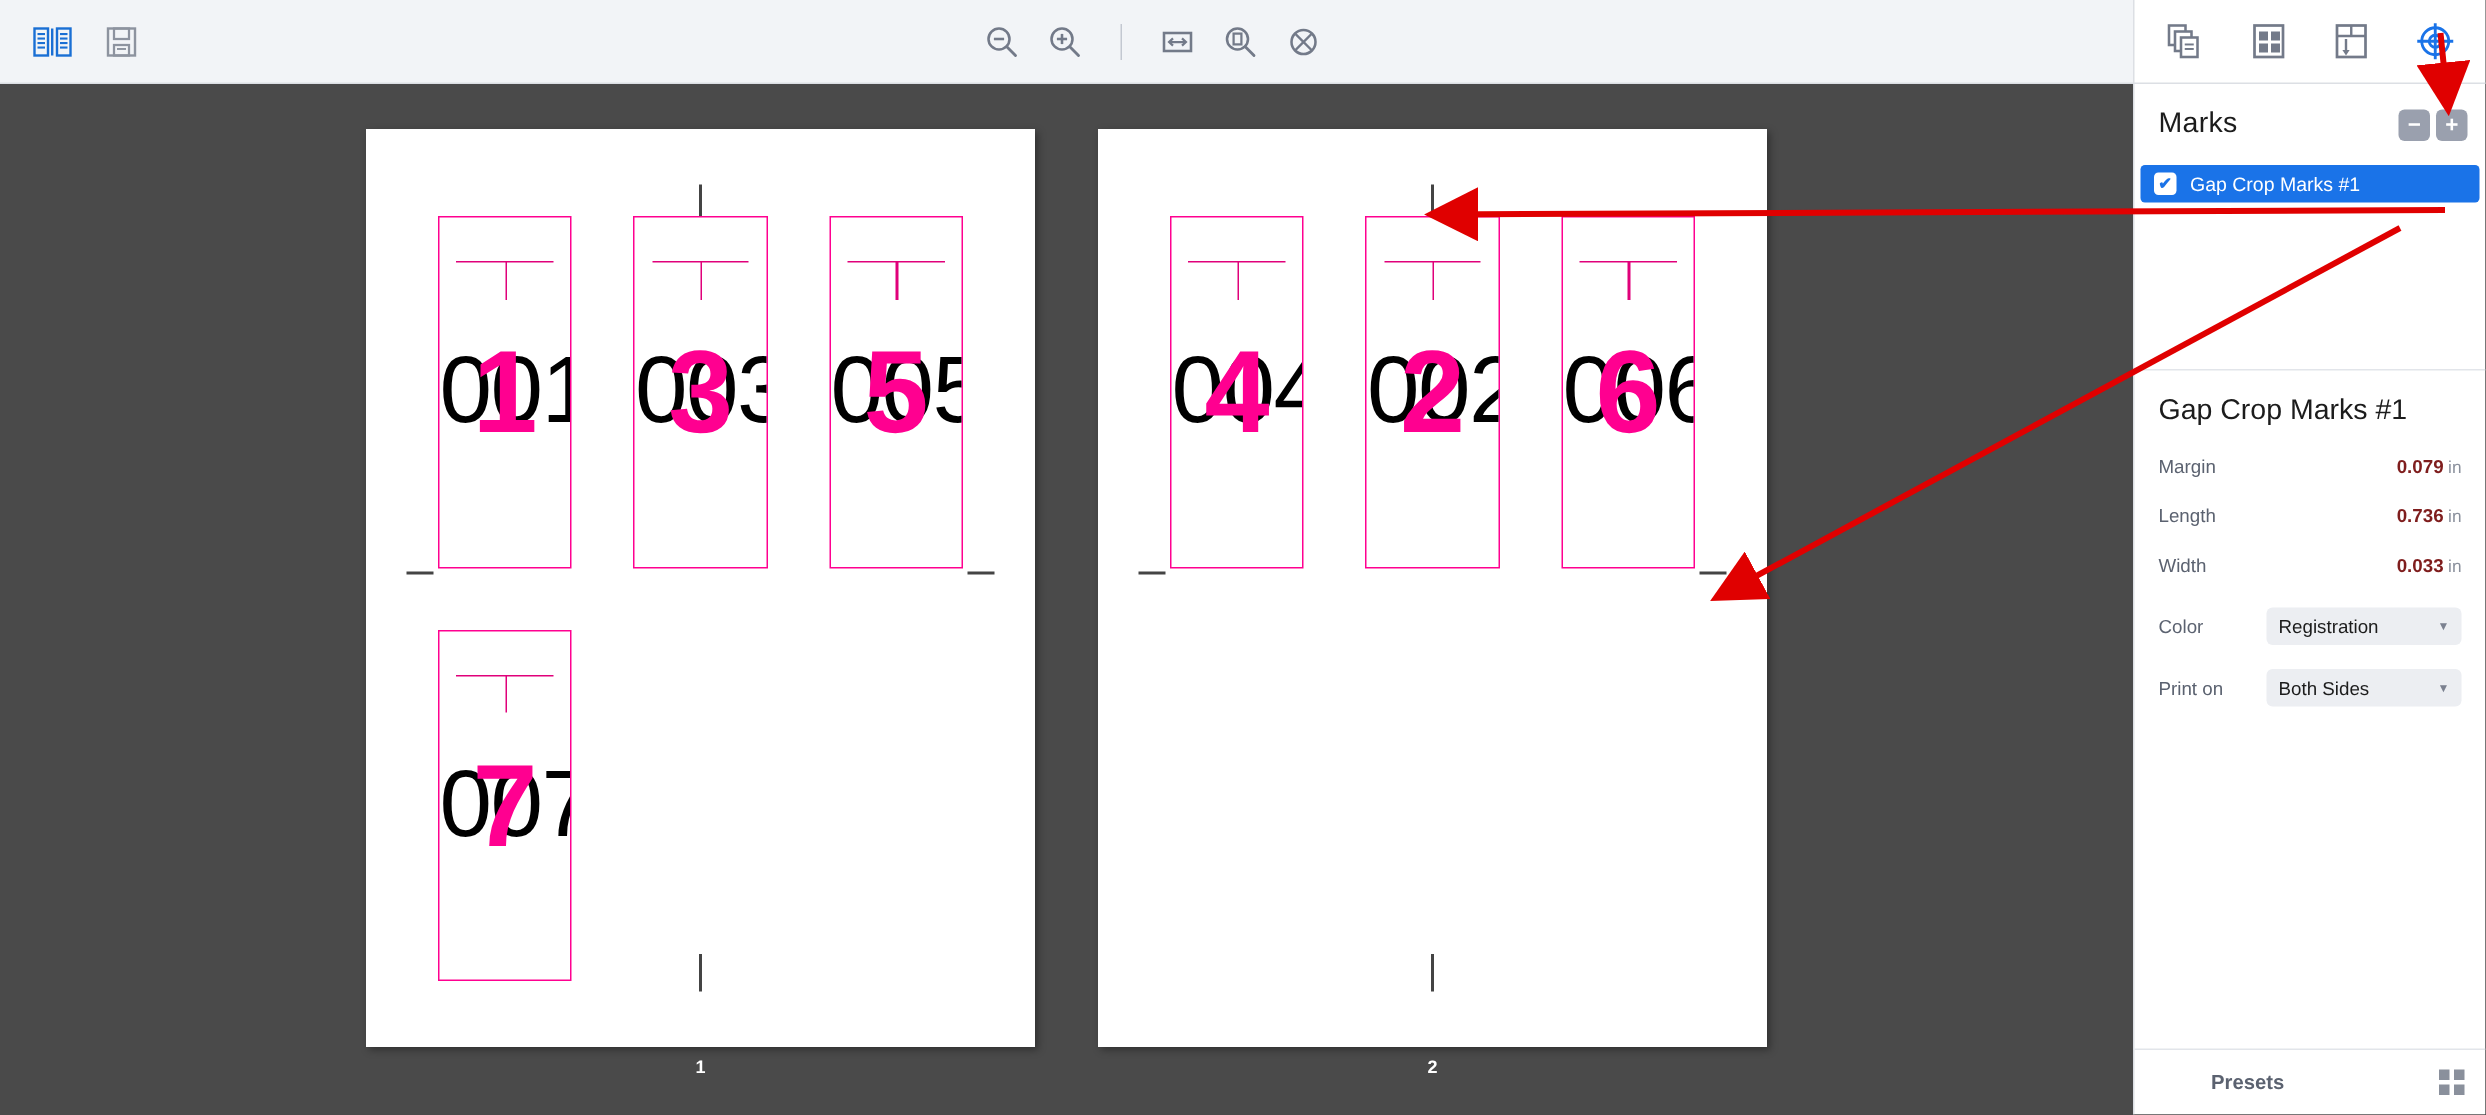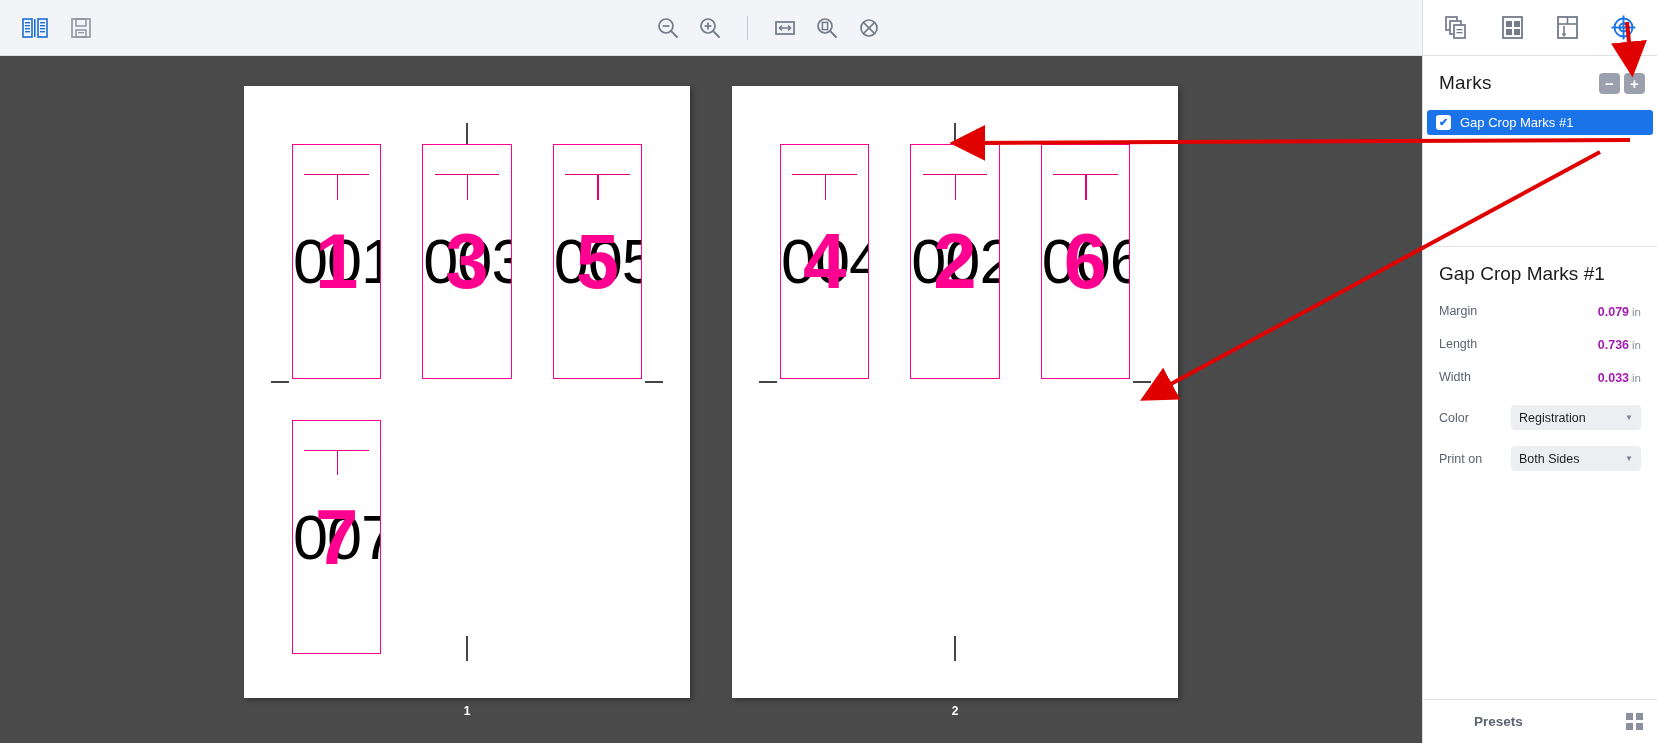--- a/index.html
+++ b/index.html
@@ -163,21 +163,21 @@
     width: 15px; height: 15px; border-radius: 3px;
     background: #ffffff; color: #1a73e8;
     display: flex; align-items: center; justify-content: center;
     font-size: 11px; font-weight: bold; flex: 0 0 auto;
   }
   .panel-divider { height: 1px; background: #e2e5ea; margin: 56px 0 0 0; }
   .props { padding: 16px 16px 0 16px; }
   .props h3 { font-size: 19px; font-weight: normal; color: #1c1c1c; margin-bottom: 16px; }
   .prow { display: flex; align-items: center; justify-content: space-between; margin-bottom: 13px; min-height: 20px; }
   .plabel { font-size: 12.5px; color: #5b6270; }
-  .pval { font-size: 12.5px; color: #a21caf; font-weight: bold; margin-left: 34px; }
+  .pval { font-size: 12.5px; color: #7f1d1d; font-weight: bold; margin-left: 34px; }
   .punit { font-size: 11.5px; color: #8a909c; font-weight: normal; margin-left: 3px; }
   .select {
     background: #eceef2; border-radius: 4px;
     width: 130px; height: 25px;
     display: flex; align-items: center; justify-content: space-between;
     padding: 0 8px; font-size: 12.5px; color: #1c1c1c; cursor: pointer;
   }
   .caret { font-size: 8px; color: #7b8190; }
   .panel-spacer { flex: 1; }
   .presets {

